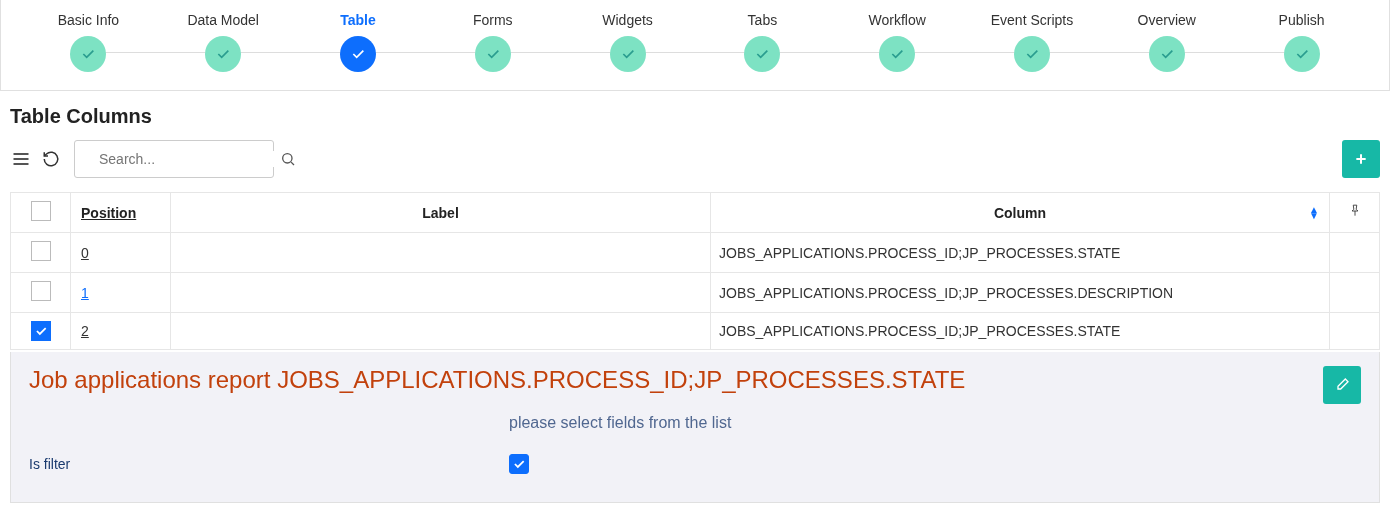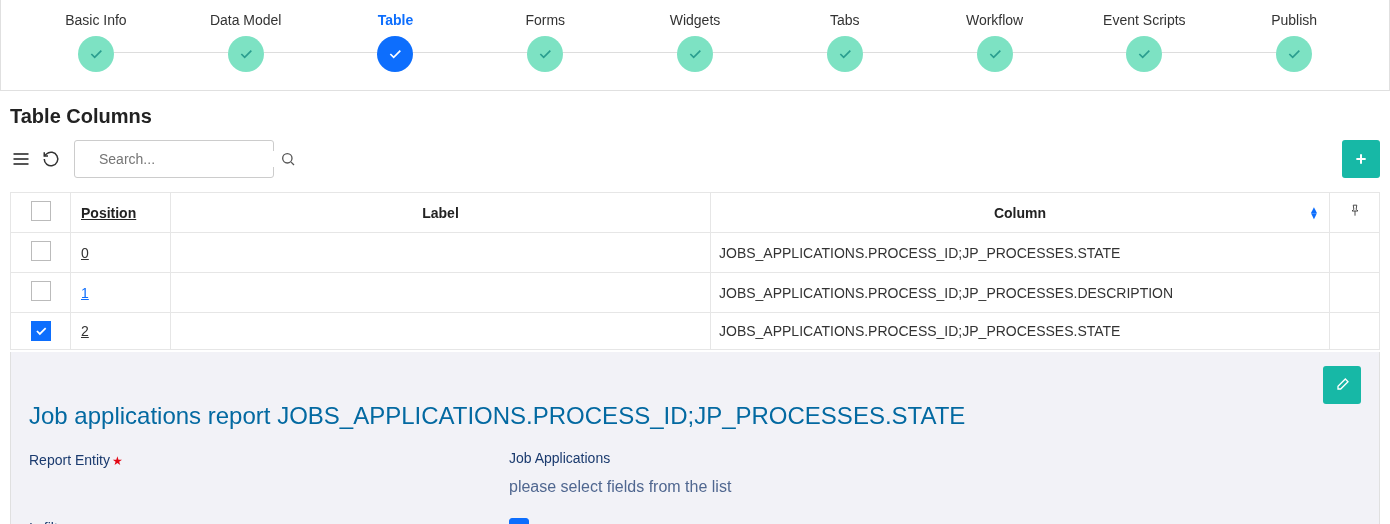--- a/index.html
+++ b/index.html
@@ -163,24 +163,23 @@
     margin: 2px 10px 0 10px;
     background: #f2f2f7;
     border: 1px solid #e0e0e0;
     border-top: none;
     padding: 14px 18px 18px 18px;
     position: relative;
   }
   .detail-title {
     font-size: 24px;
     font-weight: 400;
-    color: #0369a1;
+    color: #c2410c;
     margin-bottom: 20px;
     padding-right: 36px;
-    margin-top: 36px;
   }
   .edit-btn {
     position: absolute;
     top: 14px;
     right: 18px;
     width: 38px; height: 38px;
     background: #17b8a6;
     border-radius: 3px;
     display: inline-flex; align-items: center; justify-content: center;
     color: #fff;
@@ -241,20 +240,25 @@
         <svg viewBox="0 0 24 24">
           <path d="M5 12l5 5L20 7" fill="none" stroke-width="2.5"></path>
         </svg>
       </div></div>
     <div class="step"><div class="label">Workflow</div><div class="circle done">
         <svg viewBox="0 0 24 24">
           <path d="M5 12l5 5L20 7" fill="none" stroke-width="2.5"></path>
         </svg>
       </div></div>
     <div class="step"><div class="label">Event Scripts</div><div class="circle done">
+        <svg viewBox="0 0 24 24">
+          <path d="M5 12l5 5L20 7" fill="none" stroke-width="2.5"></path>
+        </svg>
+      </div></div>
+    <div class="step"><div class="label">Overview</div><div class="circle done">
         <svg viewBox="0 0 24 24">
           <path d="M5 12l5 5L20 7" fill="none" stroke-width="2.5"></path>
         </svg>
       </div></div>
     <div class="step"><div class="label">Publish</div><div class="circle done">
         <svg viewBox="0 0 24 24">
           <path d="M5 12l5 5L20 7" fill="none" stroke-width="2.5"></path>
         </svg>
       </div></div>
   </div>
@@ -348,26 +352,20 @@
 </table>
 
 <div class="detail">
   <div class="detail-title">Job applications report JOBS_APPLICATIONS.PROCESS_ID;JP_PROCESSES.STATE</div>
   <div class="edit-btn">
     <svg viewBox="0 0 24 24" width="16" height="16" fill="none" stroke="currentColor" stroke-width="2">
         <path d="M17 3l4 4-11 11H6v-4L17 3z"></path>
       </svg>
   </div>
 
-  <div class="form-row">
-    <div class="flabel">
-      <span>Report Entity</span><span class="req-star">★</span>
-    </div>
-    <div class="fvalue">Job Applications</div>
-  </div>
 
   <div class="helper">please select fields from the list</div>
 
   <div class="form-row">
     <div class="flabel">Is filter</div>
     <div class="fvalue">
       <span class="cbox blue checked">
         <svg viewBox="0 0 24 24">
             <path d="M5 12l5 5L20 7" fill="none" stroke-width="3"></path>
           </svg>

